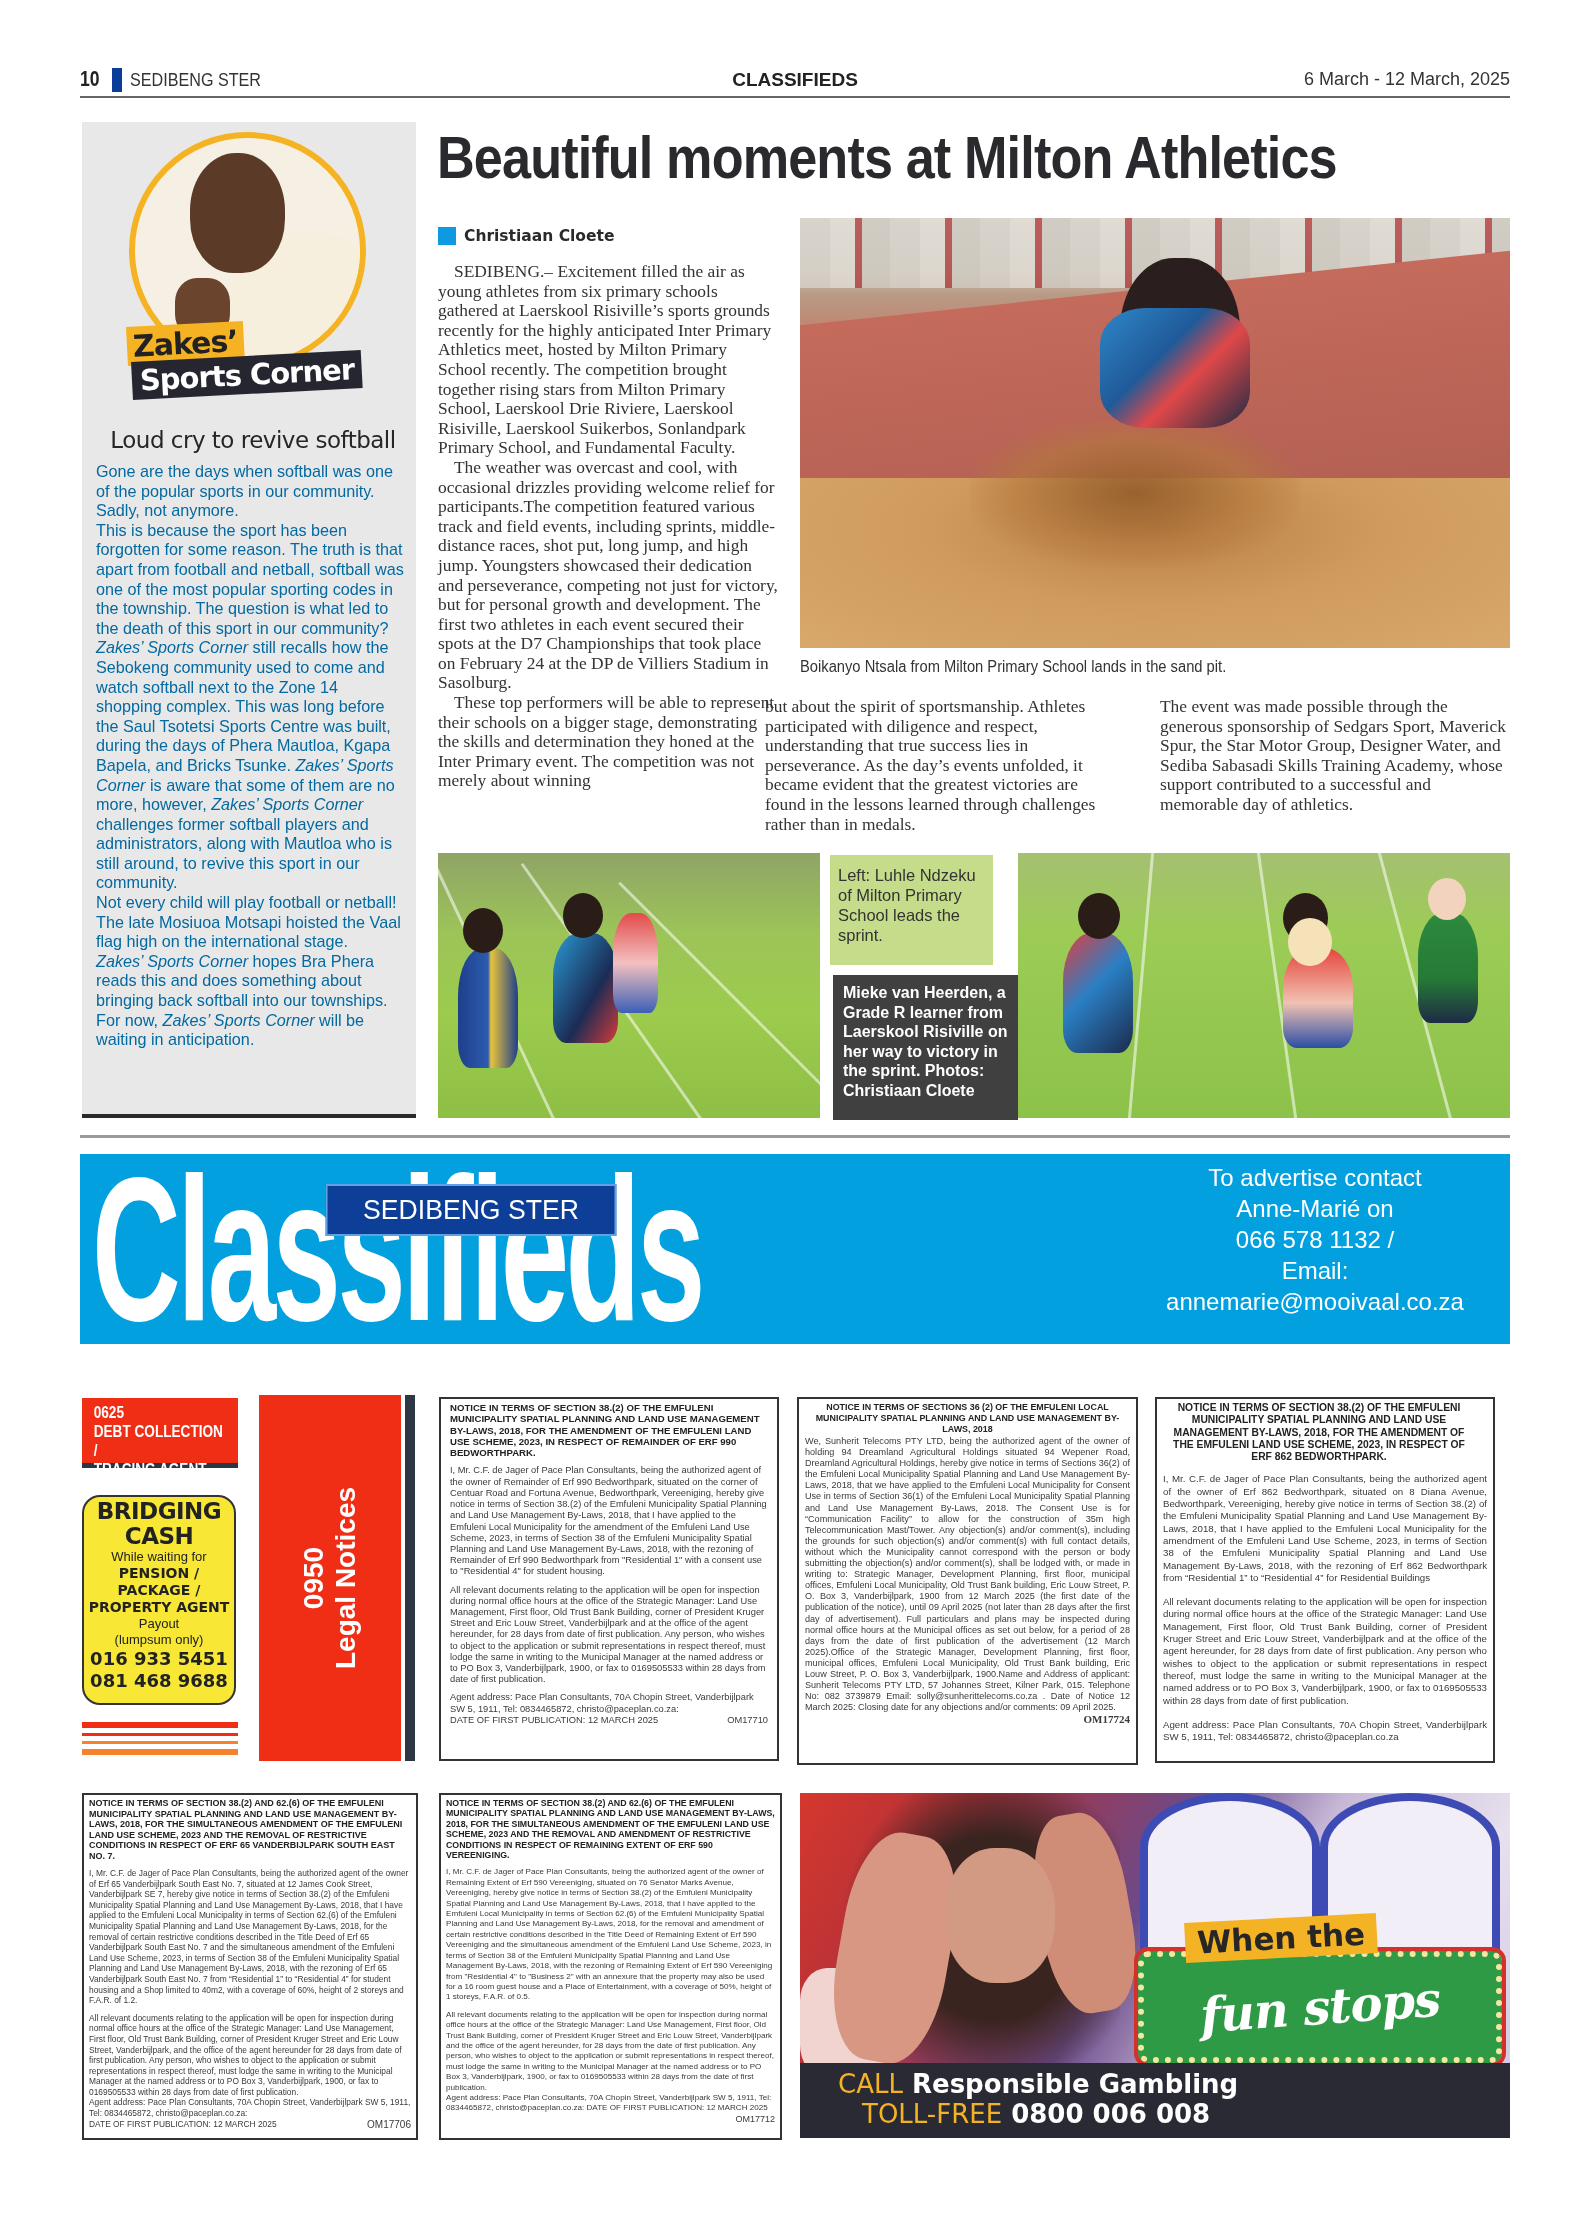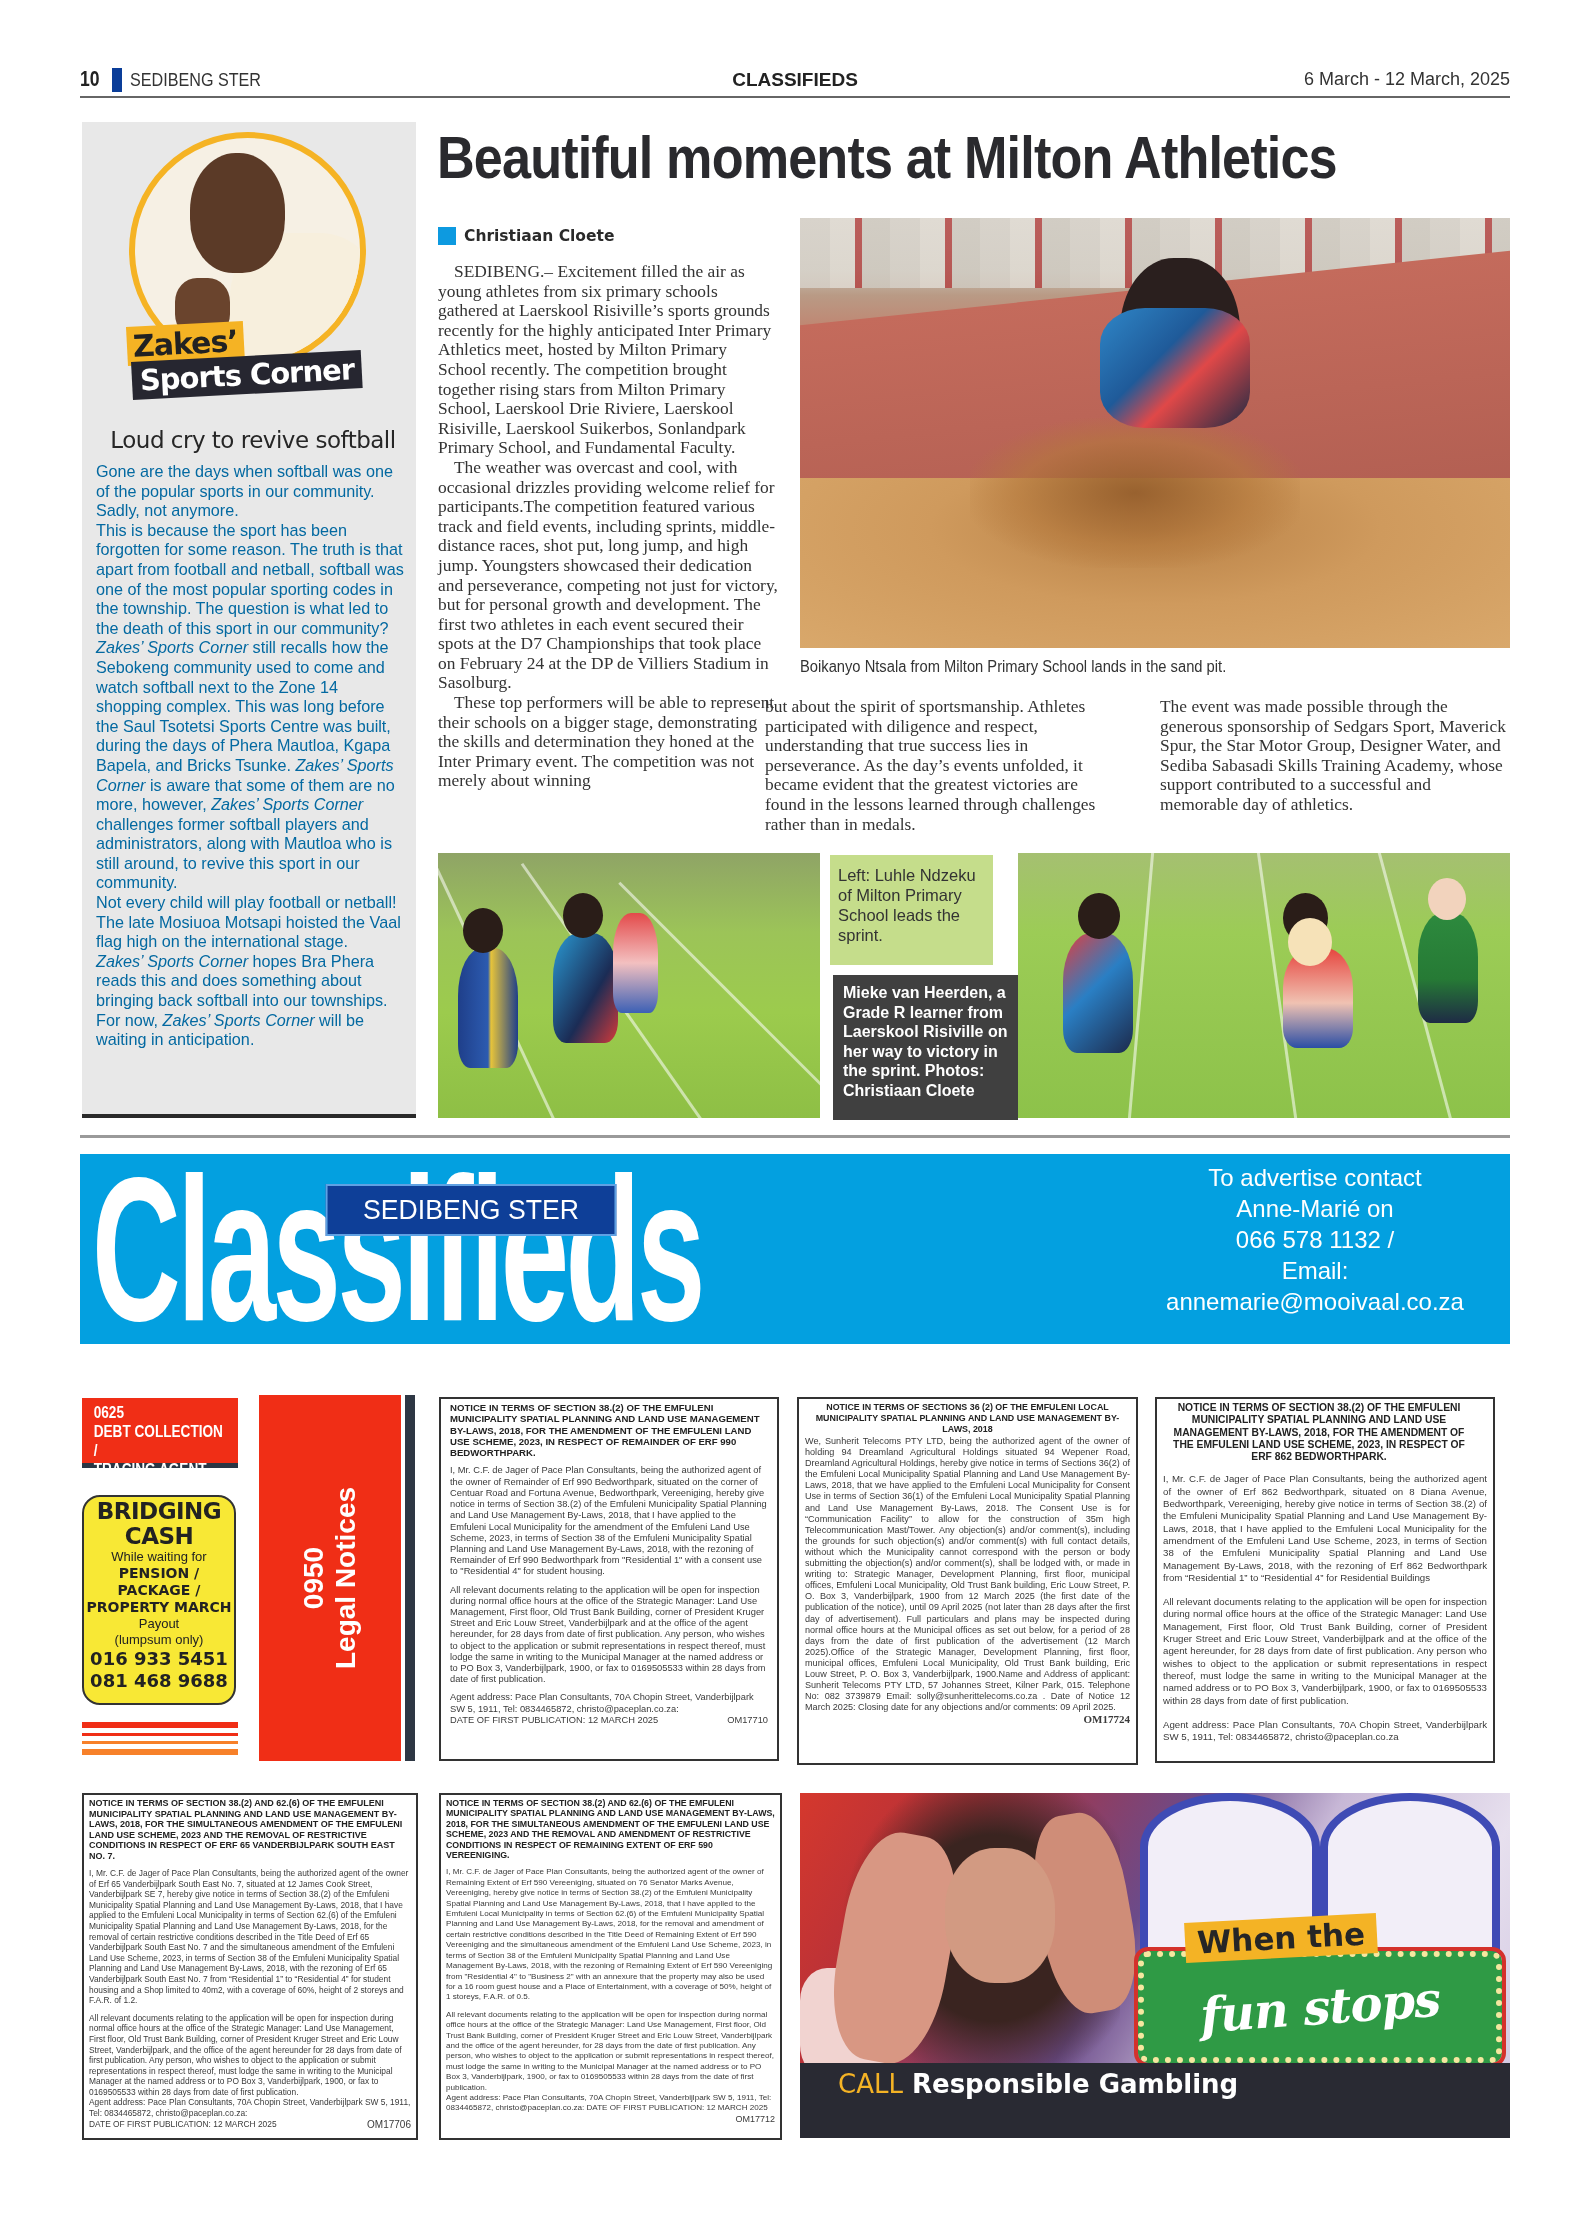--- a/index.html
+++ b/index.html
@@ -232,21 +232,21 @@
   <span>DEBT COLLECTION /</span>
   <span>TRACING AGENT</span>
 </div>
 
 <div class="abs bridging">
   <div class="big">BRIDGING</div>
   <div class="big">CASH</div>
   <div class="small">While waiting for</div>
   <div class="med">PENSION /</div>
   <div class="med">PACKAGE /</div>
-  <div class="med">PROPERTY MARCH</div>
+  <div class="med">PROPERTY AGENT</div>
   <div class="small">Payout</div>
   <div class="small">(lumpsum only)</div>
   <div class="phone">016 933 5451</div>
   <div class="phone">081 468 9688</div>
 </div>
 
 <div class="abs stripes">
   <div style="top:0;height:6px;background:#f02e16"></div>
   <div style="top:11px;height:3px;background:#f02e16"></div>
   <div style="top:19px;height:3px;background:#f7812a"></div>
@@ -315,14 +315,18 @@
   <div class="face"></div>
   <div class="fun-stops">
     <div class="fun-stops-text">fun stops</div>
   </div>
   <div class="when-the">When the</div>
   <div class="gamble-bar">
     <div class="gamble-line">
       <span class="accent">CALL</span>
       <span>Responsible Gambling</span>
     </div>
+    <div class="gamble-line gamble-line2">
+      <span class="accent">TOLL-FREE</span>
+      <span>0800 006 008</span>
+    </div>
   </div>
 </div>
 
 </body></html>

